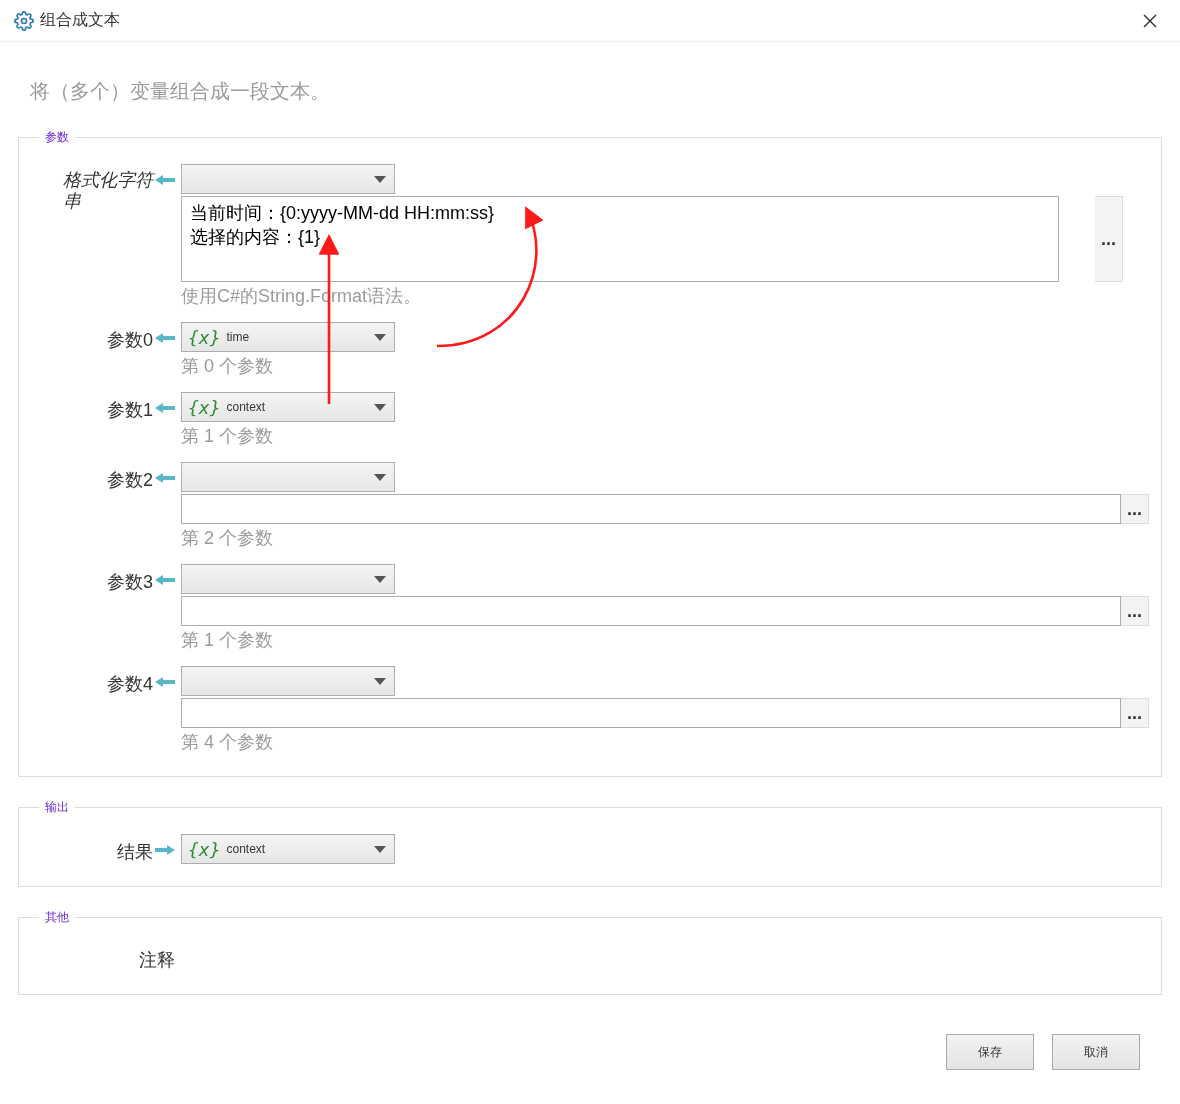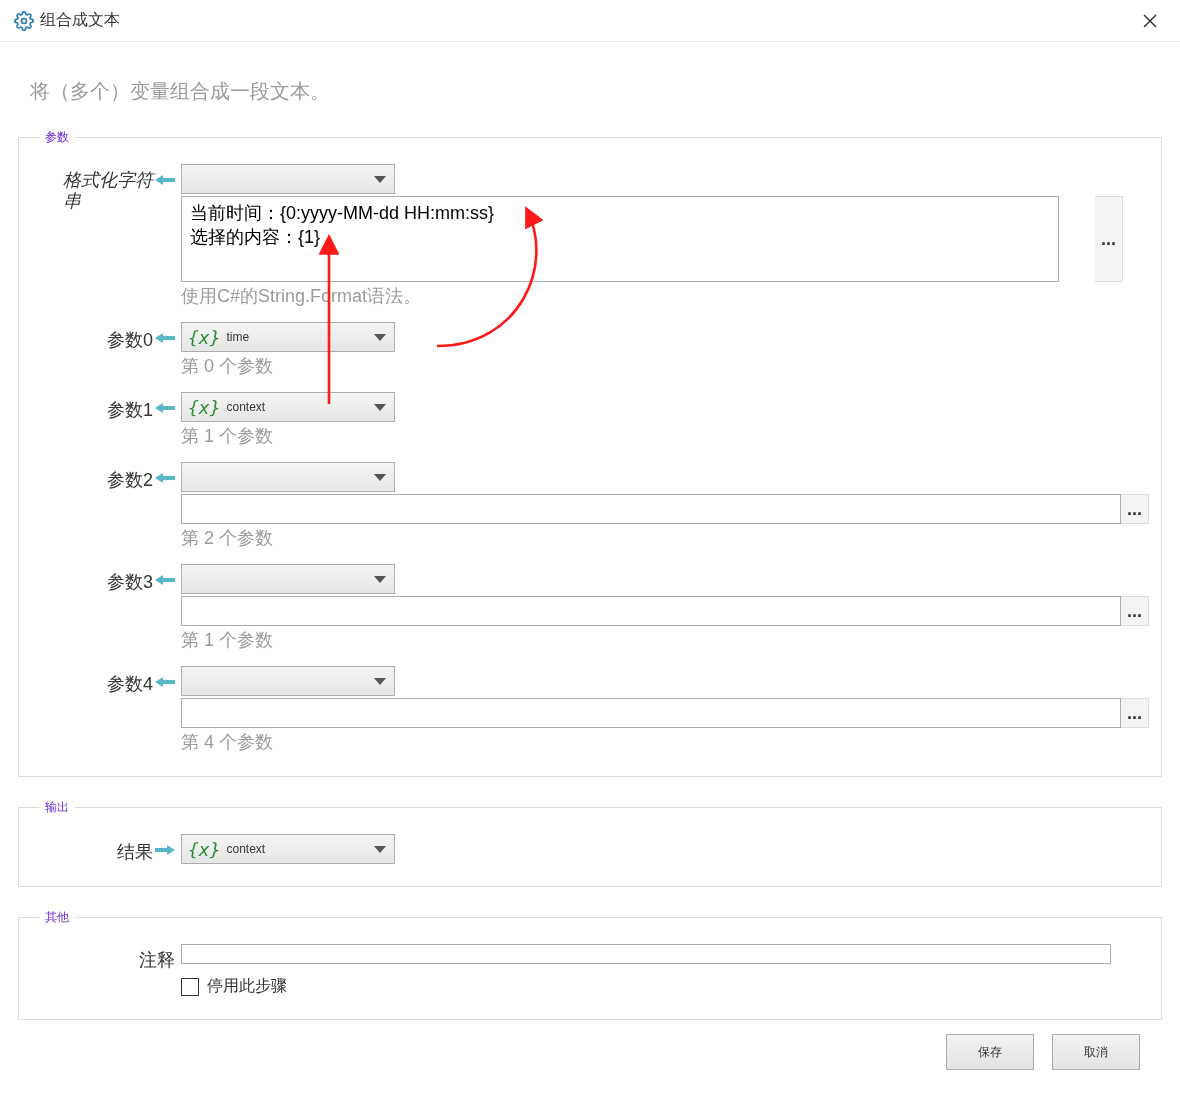--- a/index.html
+++ b/index.html
@@ -390,27 +390,20 @@
         </div>
       </div>
     </fieldset>
 
     <fieldset class="group" style="margin-bottom:14px;">
       <legend>其他</legend>
       <div class="row">
         <div class="label-col" style="padding-top:4px;">
           <span>注释</span>
         </div>
-        <div class="ctrl-col">
-          <input class="line-input" style="width: 930px;" value="">
-          <div class="checkbox-row">
-            <span class="checkbox-box"></span>
-            <span>停用此步骤</span>
-          </div>
-        </div>
       </div>
     </fieldset>
 
     <div class="btn-row">
       <div class="btn">保存</div>
       <div class="btn">取消</div>
     </div>
 
   </div>
 </div>

